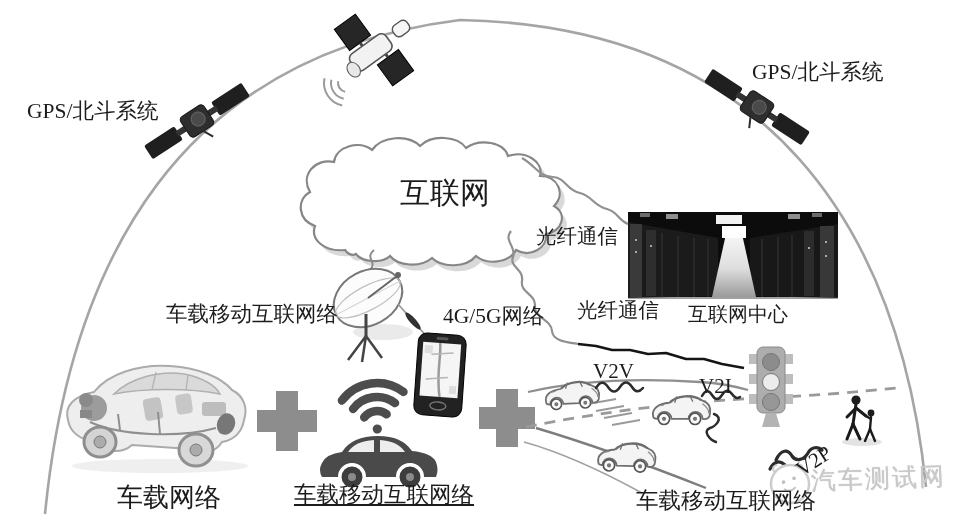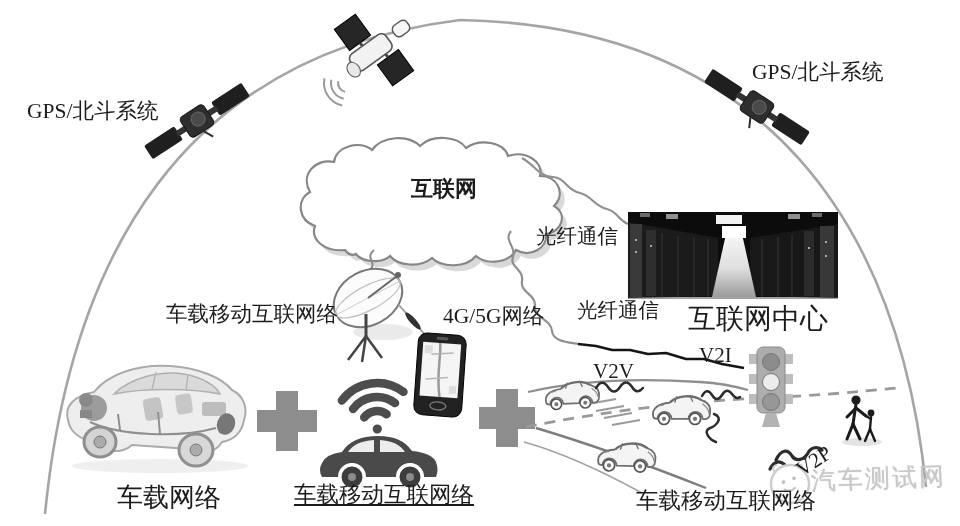--- a/index.html
+++ b/index.html
@@ -246,27 +246,27 @@
     <circle cx="790" cy="484" r="19" fill="#ffffff" fill-opacity="0.5" stroke="#cdcdcd" stroke-width="2.5"></circle>
     <path d="M777,470 q-3,-7 4,-7 M799,467 q7,-2 6,5" fill="none" stroke="#cdcdcd" stroke-width="2"></path>
     <circle cx="784" cy="481" r="1.8" fill="#bdbdbd"></circle>
     <circle cx="795" cy="479" r="1.8" fill="#bdbdbd"></circle>
     <path d="M783,488 q6,5 12,0" fill="none" stroke="#c4c4c4" stroke-width="1.8"></path>
   </g>
 </svg>
 
 <div class="lbl" style="left:27px;top:100px;font-size:21.5px;">GPS/北斗系统</div>
 <div class="lbl" style="left:752px;top:61px;font-size:21.5px;">GPS/北斗系统</div>
-<div class="lbl" style="left:411px;top:177px;font-size:22px;font-weight:bold;">互联网</div>
+<div class="lbl" style="left:400px;top:177px;font-size:30px;">互联网</div>
 <div class="lbl" style="left:536px;top:226px;font-size:20.5px;">光纤通信</div>
 <div class="lbl" style="left:577px;top:300px;font-size:20.5px;">光纤通信</div>
-<div class="lbl" style="left:688px;top:304px;font-size:28px;">互联网中心</div>
+<div class="lbl" style="left:688px;top:304px;font-size:20px;">互联网中心</div>
 <div class="lbl" style="left:166px;top:303px;font-size:21.5px;">车载移动互联网络</div>
 <div class="lbl" style="left:443px;top:305px;font-size:21.5px;text-align:right;">4G/5G网络</div>
 <div class="lbl" style="left:593px;top:360px;font-size:21px;">V2V</div>
-<div class="lbl" style="left:699px;top:344px;font-size:21px;">V2I</div>
+<div class="lbl" style="left:699px;top:375px;font-size:21px;">V2I</div>
 <div class="lbl" style="left:795px;top:450px;font-size:21px;transform:rotate(-33deg);">V2P</div>
 <div class="lbl" style="left:117px;top:484px;font-size:26px;">车载网络</div>
 <div class="lbl" style="left:294px;top:483px;font-size:22.5px;text-decoration:underline;">车载移动互联网络</div>
 <div class="lbl" style="left:636px;top:489px;font-size:22.5px;">车载移动互联网络</div>
 <div class="lbl watermark" style="left:811px;top:466px;font-size:25px;transform:rotate(-2deg);">汽车测试网</div>
 
 </div>
 
 </body></html>

